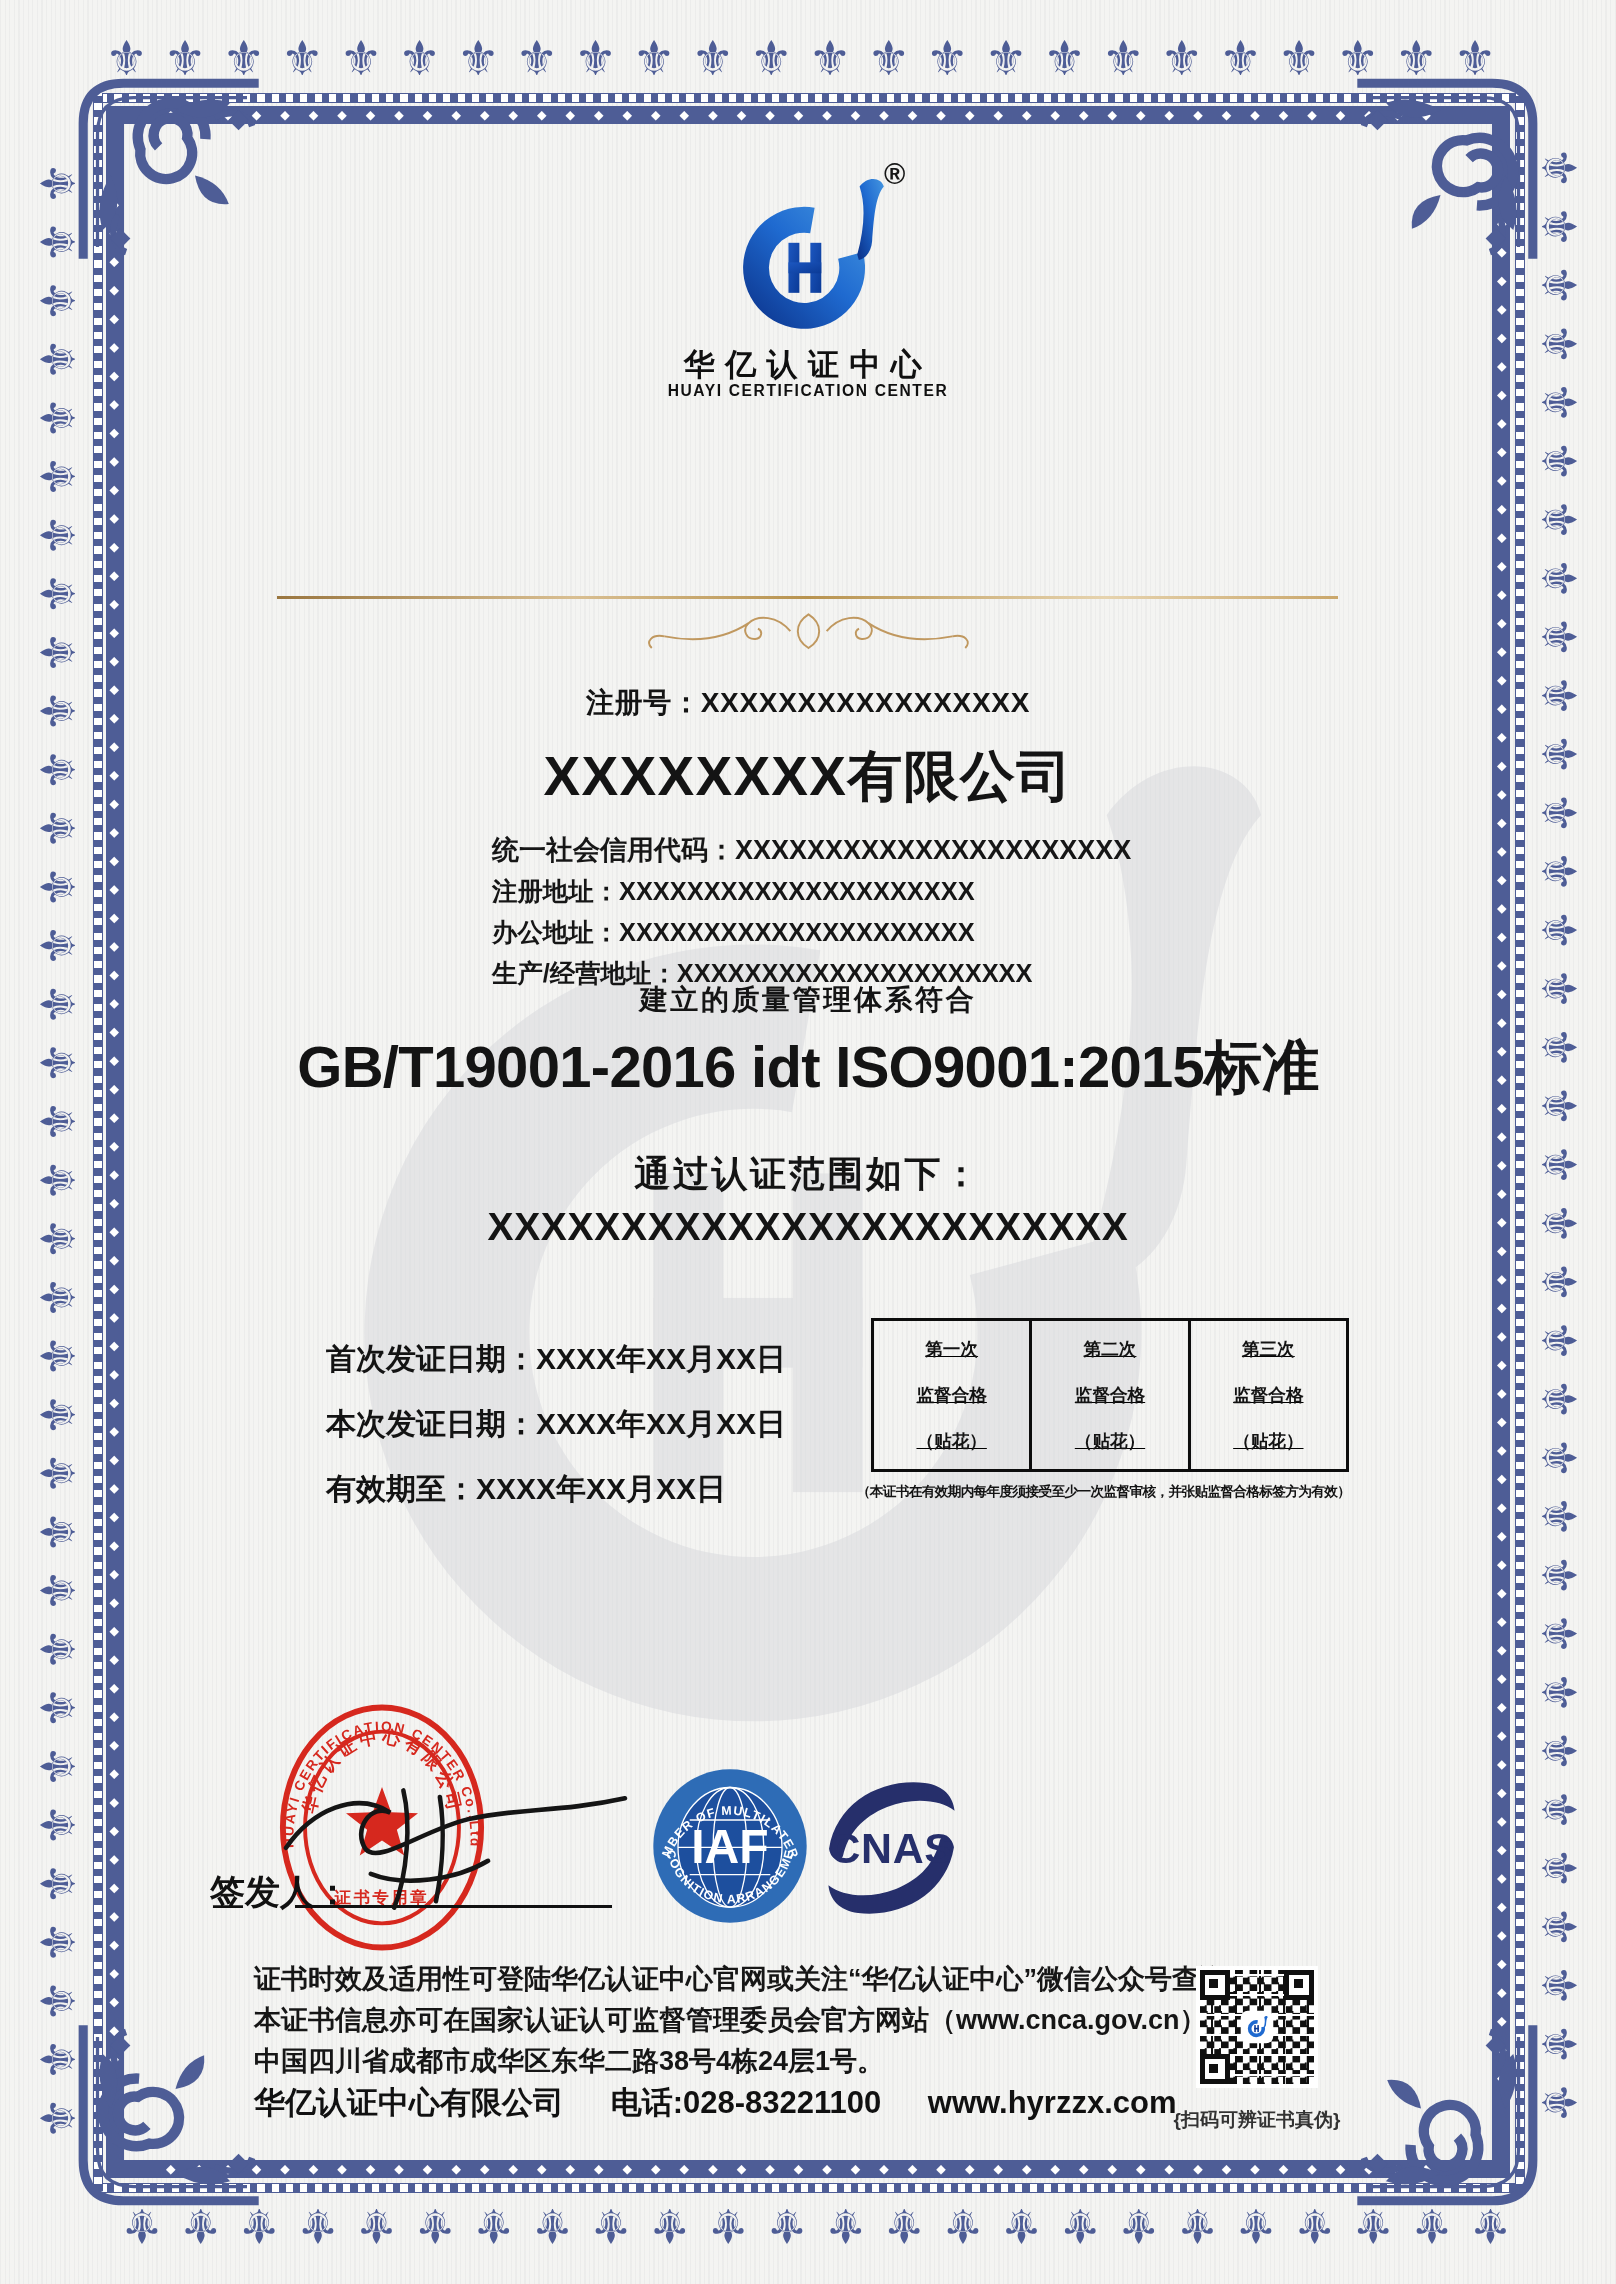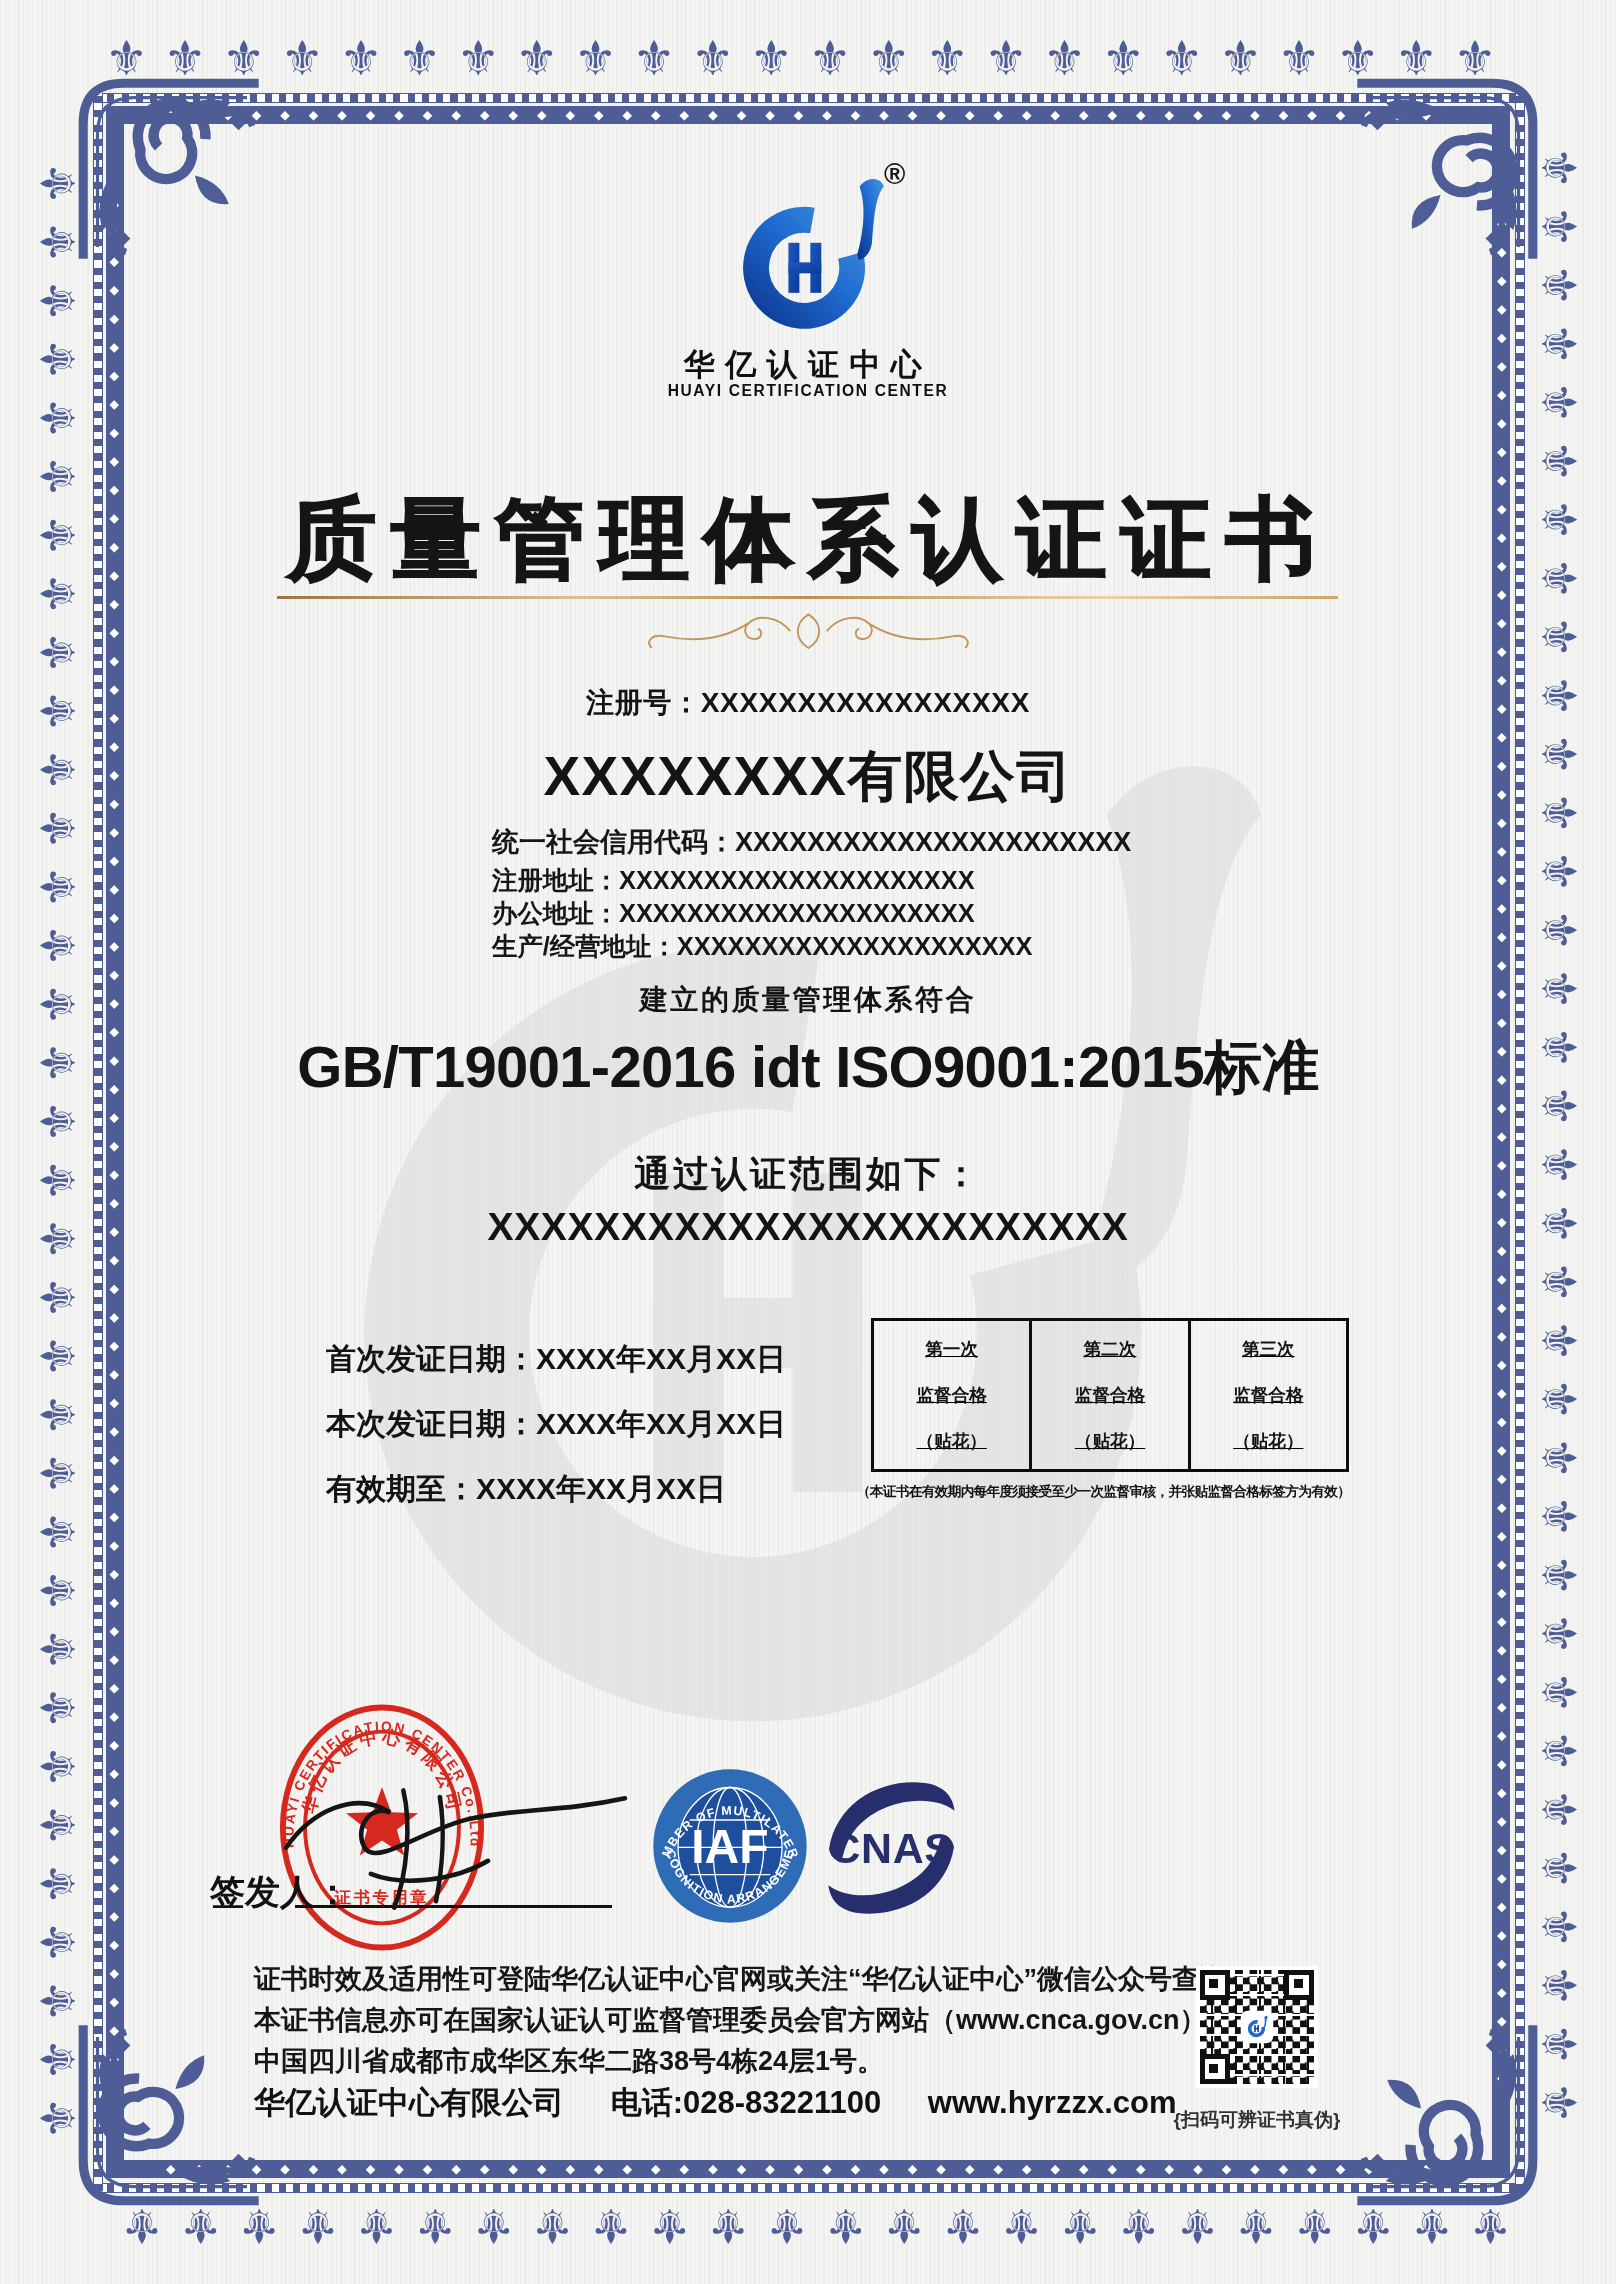--- a/index.html
+++ b/index.html
@@ -41,21 +41,21 @@
   .reg-mark{position:absolute;left:884px;top:158px;font-size:29px;font-weight:700;color:#161616;}
   .brand-cn{top:344px;font-size:31px;font-weight:800;letter-spacing:10.4px;color:#101010;}
   .brand-en{top:382px;font-size:15.6px;font-weight:700;letter-spacing:1.6px;color:#101010;}
   .cert-title{top:479px;font-size:90px;font-weight:900;letter-spacing:14.3px;color:#151515;-webkit-text-stroke:1.6px #151515;}
   .gold-line{position:absolute;left:277px;top:596px;width:1061px;height:3.3px;z-index:4;
     background:linear-gradient(90deg,#9a763f,#d9bf92 28%,#b8934f 50%,#e6d3ae 78%,#caa76b);}
   .flourish{position:absolute;left:626px;top:604px;width:365px;height:57px;z-index:4;}
   .reg-line{top:684px;font-size:28px;font-weight:700;letter-spacing:0.7px;}
   .company{top:740px;font-size:55px;font-weight:900;letter-spacing:1.3px;}
   .info{position:absolute;left:492px;top:826px;z-index:4;font-weight:700;color:#161616;}
-  .info-row{font-size:25.4px;line-height:33px;}
+  .info-row{font-size:25.4px;line-height:33px;margin-top:8px;}
   .info-row:first-child{font-size:27px;margin-bottom:5.2px;}
   .conform{top:981px;font-size:28px;font-weight:800;letter-spacing:2.6px;}
   .standard{top:1029px;font-size:58px;font-weight:900;letter-spacing:-0.7px;}
   .scope-label{top:1150px;font-size:36px;font-weight:800;letter-spacing:2.6px;}
   .scope-value{top:1205px;font-size:39px;font-weight:700;letter-spacing:0.7px;}
   .dates{position:absolute;left:326px;top:1326px;z-index:4;}
   .date-row{font-size:30px;font-weight:800;line-height:65px;color:#131313;}
   .sup-table{position:absolute;left:871px;top:1318px;width:472px;height:148px;z-index:4;
     border:3.9px solid #0d0d0d;display:flex;text-decoration:underline;}
   .sup-cell{flex:1;border-right:3.3px solid #0d0d0d;display:flex;flex-direction:column;justify-content:space-between;
@@ -211,21 +211,20 @@
       <path fill="url(#lg1)" d="M163,103 C172,70 174,40 166,16 C176,2 194,4 197,16 C186,28 184,60 182,86 C181,99 174,108 165,110 Z"></path>
       <rect x="75" y="88" width="14" height="64" fill="url(#lg2)"></rect>
       <rect x="103" y="88" width="14" height="64" fill="url(#lg2)"></rect>
       <rect x="75" y="113" width="42" height="14" fill="url(#lg2)"></rect>
     </svg>
   </div>
   <span class="reg-mark">®</span>
   <div class="ct centered brand-cn">华亿认证中心</div>
   <div class="ct centered brand-en">HUAYI CERTIFICATION CENTER</div>
 
-  <div class="ct centered cert-title">质量管理体系认证证书</div>
   <div class="gold-line"></div>
   <svg class="flourish" viewBox="0 0 560 88">
     <g stroke="#c0985f" stroke-width="3" fill="none">
       <path d="M280,16 C302,30 302,54 280,68 C258,54 258,30 280,16 Z"></path>
       <path d="M252,42 C232,18 202,16 187,30 C177,40 184,55 198,54 C208,53 210,42 202,38"></path>
       <path d="M308,42 C328,18 358,16 373,30 C383,40 376,55 362,54 C352,53 350,42 358,38"></path>
       <path d="M187,30 C150,54 108,60 58,50"></path>
       <path d="M373,30 C410,54 452,60 502,50"></path>
       <path d="M58,50 C38,46 28,58 38,68"></path>
       <path d="M502,50 C522,46 532,58 522,68"></path>

